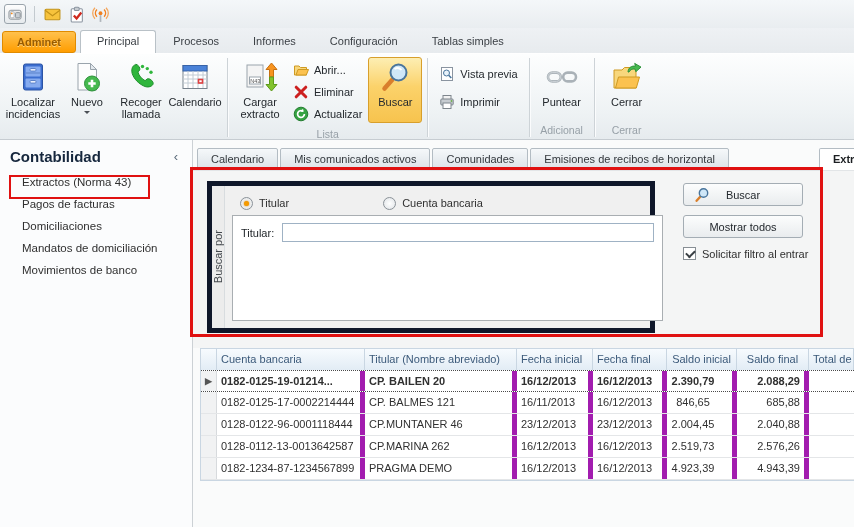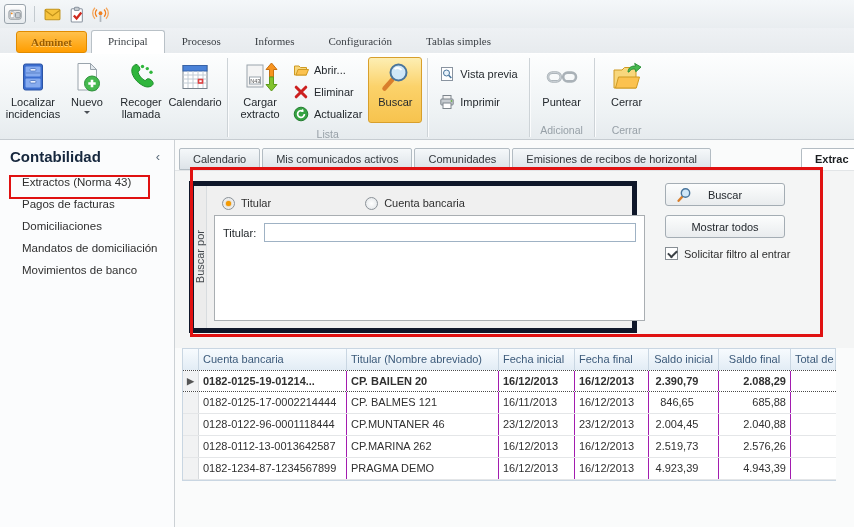--- a/index.html
+++ b/index.html
@@ -9,22 +9,22 @@
 
   
   .topbar { height:28px; display:flex; align-items:center; padding-left:4px;
     background:linear-gradient(#f4f7f9,#e9edf0); gap:6px; }
   .qa-btn { width:22px; height:20px; display:flex; align-items:center; justify-content:center;
     border:1px solid #9aa4ac; border-radius:3px; background:linear-gradient(#fdfdfd,#e6eaed); }
   .qa-sep { width:1px; height:16px; background:#c3cacf; margin:0 2px; }
   .qa-ico { width:18px; height:18px; display:flex; align-items:center; justify-content:center; }
 
   
-  .tabrow { height:25px; display:flex; align-items:flex-end; padding-left:16px;
-    background:linear-gradient(#eef1f4,#e7ebee);font-family:Liberation Serif, serif; }
+  .tabrow { height:25px; display:flex; align-items:flex-end; padding-left:2px;
+    background:linear-gradient(#eef1f4,#e7ebee); }
   .apptab { height:22px; line-height:20px; padding:0 14px; margin-right:4px;
     background:linear-gradient(#ffc14d,#ff9d00); border:1px solid #e08b00; border-radius:3px;
     color:#9a5c00; font-weight:bold; text-shadow:0 1px 0 #ffd27a; }
   .rtab { height:23px; line-height:21px; padding:0 16px; color:#3a3f44; border:1px solid transparent; }
   .rtab.active { background:#fff; border:1px solid #b9c1c7; border-bottom:none;
     border-radius:3px 3px 0 0; }
 
   
   .ribbon { height:87px; background:linear-gradient(#fdfefe,#eef2f4 70%,#e6ebee);
     border-top:1px solid #fff; border-bottom:1px solid #c6ccd1;
@@ -41,21 +41,21 @@
   .bigbtn.hl { background:linear-gradient(#fdeeb3,#fbd26a 45%,#f7c34e);
     border:1px solid #d89f2b; }
   .bigbtn .drop { width:0; height:0; border:3.5px solid transparent; border-top-color:#4a4f55; margin-top:3px; }
   .smallstack { display:flex; flex-direction:column; justify-content:flex-start; gap:4px; padding:4px 2px; }
   .smallbtn { display:flex; align-items:center; gap:5px; height:18px; padding:0 4px;
     border-radius:2px; color:#24292e; white-space:nowrap; }
   .smallbtn .sico { width:16px; height:16px; flex:0 0 16px; }
 
   
   .main { position:absolute; left:0; top:140px; width:854px; height:387px; display:flex; }
-  .sidebar { width:175px; background:#fbfcfd; border-right:1px solid #ccd1d5; padding-top:8px; }
+  .sidebar { width:193px; background:#fbfcfd; border-right:1px solid #ccd1d5; padding-top:8px; }
   .side-head { display:flex; align-items:center; padding:0 8px 6px 10px; }
   .side-title { font-size:15px; font-weight:bold; color:#16273d; flex:1; }
   .side-collapse { color:#5a6a7a; font-size:13px; cursor:pointer; padding-right:6px; }
   .side-item { height:22px; line-height:22px; padding-left:22px; color:#303030; font-size:11.5px;
     white-space:nowrap; cursor:pointer; }
 
   .content { flex:1; background:#fafbfb; position:relative; overflow:hidden; }
   .tabstrip { height:22px; margin-top:8px; display:flex; gap:2px; padding-left:4px; }
   .ctab { height:22px; line-height:20px; padding:0 13px; border:1px solid #b3bcc3;
     background:linear-gradient(#f5f8fa,#dde3e8); color:#33383d; border-radius:2px 2px 0 0;
@@ -90,21 +90,21 @@
   .cbrow { display:flex; align-items:center; gap:6px; margin-top:4px; }
   .checkbox { width:13px; height:13px; border:1px solid #878e94; background:#fff; position:relative; }
   .checkbox.on::after { content:""; position:absolute; left:2px; top:2px; width:7px; height:4px;
     border-left:2px solid #3a4045; border-bottom:2px solid #3a4045; transform:rotate(-45deg); }
 
   
   .grid { margin:0 0 0 7px; width:654px; border:1px solid #c9d6e2; border-right:none; background:#fff; }
   .trow { display:flex; height:22px; align-items:stretch; }
   .trow.head { height:21px; background:linear-gradient(#f7fbfe,#e2ecf5); color:#3c5a7a; }
   .cell { padding:0 4px; line-height:21px; white-space:nowrap; overflow:hidden;
-    border-right:1px solid #a21caf; }
+    border-right:5px solid #a21caf; }
   .head .cell { border-right:1px solid #c9d6e2; }
   .trow:not(.head) { border-bottom:1px solid #e4e6e8; }
   .c0 { flex:0 0 16px; background:#f1f2f3; border-right:1px solid #d7dadd; padding:0;
     text-align:center; color:#555; font-size:9px; }
   .head .c0 { background:linear-gradient(#f7fbfe,#e2ecf5); border-right:1px solid #c9d6e2; }
   .c1 { flex:0 0 148px; } .c2 { flex:0 0 152px; } .c3 { flex:0 0 76px; } .c4 { flex:0 0 74px; }
   .c5 { flex:0 0 70px; text-align:center; padding-right:17px; }
   .c6 { flex:0 0 72px; text-align:right; }
   .c7 { flex:1; border-right:none; }
   .head .c5,.head .c6 { text-align:center; padding-right:4px; }

